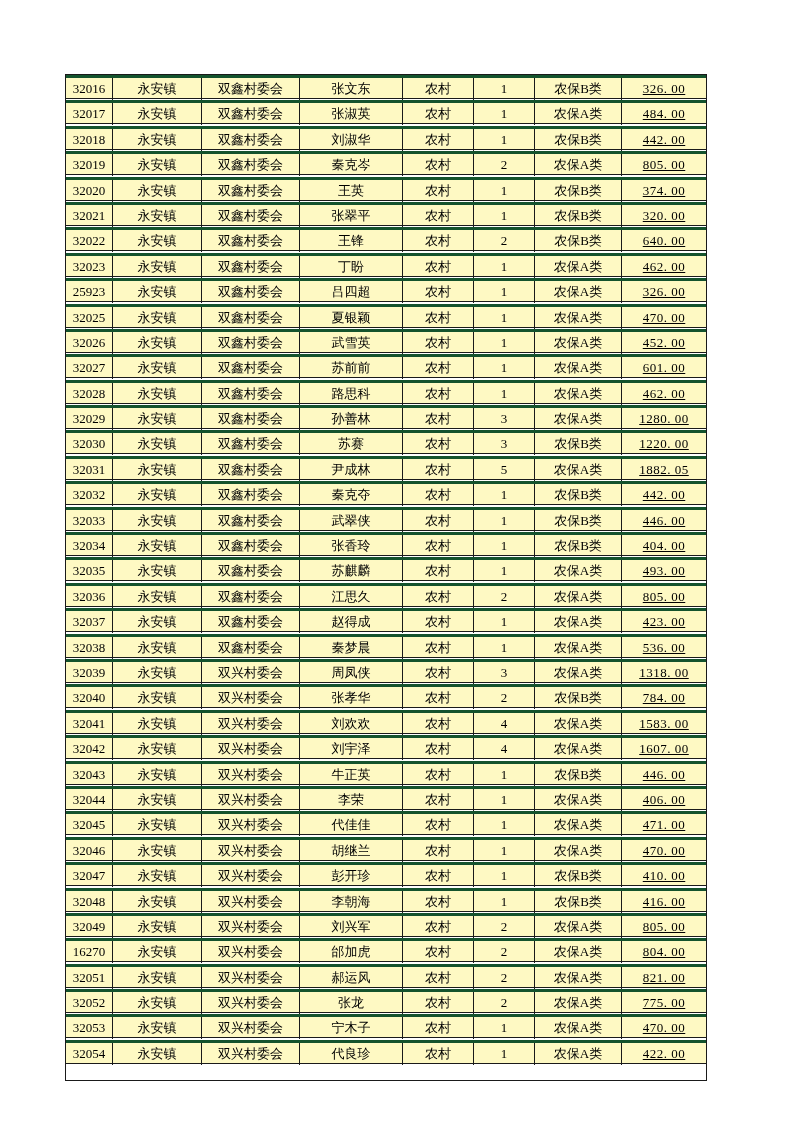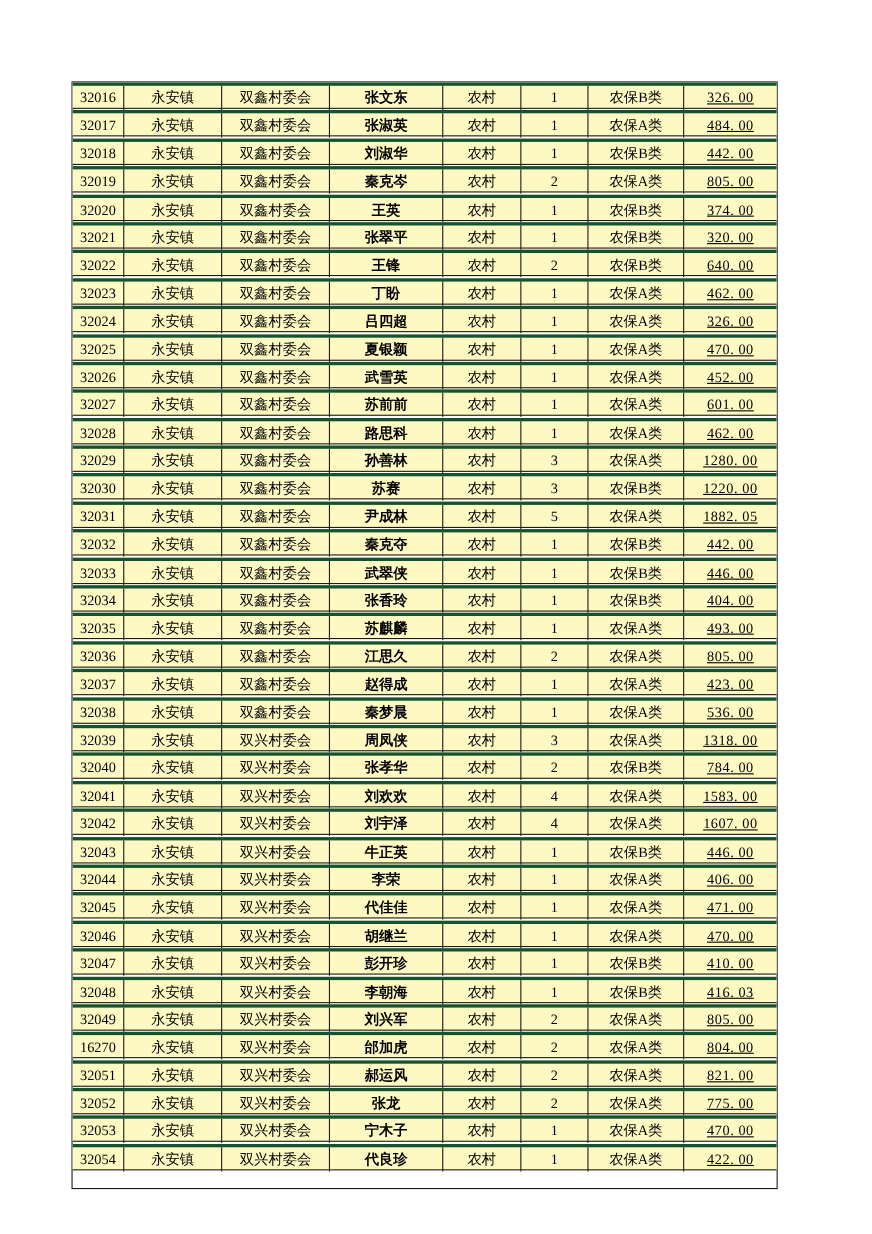--- a/index.html
+++ b/index.html
@@ -45,21 +45,21 @@
     line-height: 22px;
     text-align: center;
     font-size: 13px;
     white-space: nowrap;
     overflow: hidden;
   }
   .tcell + .tcell { border-left: 1px solid #1a1a1a; }
   .c0 { width: 46px; }
   .c1 { width: 89px; }
   .c2 { width: 98px; }
-  .c3 { width: 103px; font-weight: bold; }
+  .c3 { width: 103px; }
   .c4 { width: 71px; }
   .c5 { width: 61px; }
   .c6 { width: 87px; }
   .c7 { flex: 1; letter-spacing: 0.5px; text-decoration: underline; }
 </style>
 </head>
 <body>
 
 <div class="page">
   <div class="data-table" id="data-table">
@@ -137,21 +137,21 @@
         <div class="tcell c0">32023</div>
         <div class="tcell c1">永安镇</div>
         <div class="tcell c2">双鑫村委会</div>
         <div class="tcell c3">丁盼</div>
         <div class="tcell c4">农村</div>
         <div class="tcell c5">1</div>
         <div class="tcell c6">农保A类</div>
         <div class="tcell c7">462. 00</div>
       </div>
       <div class="trow">
-        <div class="tcell c0">32024</div>
+        <div class="tcell c0">25923</div>
         <div class="tcell c1">永安镇</div>
         <div class="tcell c2">双鑫村委会</div>
         <div class="tcell c3">吕四超</div>
         <div class="tcell c4">农村</div>
         <div class="tcell c5">1</div>
         <div class="tcell c6">农保A类</div>
         <div class="tcell c7">326. 00</div>
       </div>
       <div class="trow">
         <div class="tcell c0">32025</div>
@@ -384,21 +384,21 @@
         <div class="tcell c7">410. 00</div>
       </div>
       <div class="trow">
         <div class="tcell c0">32048</div>
         <div class="tcell c1">永安镇</div>
         <div class="tcell c2">双兴村委会</div>
         <div class="tcell c3">李朝海</div>
         <div class="tcell c4">农村</div>
         <div class="tcell c5">1</div>
         <div class="tcell c6">农保B类</div>
-        <div class="tcell c7">416. 03</div>
+        <div class="tcell c7">416. 00</div>
       </div>
       <div class="trow">
         <div class="tcell c0">32049</div>
         <div class="tcell c1">永安镇</div>
         <div class="tcell c2">双兴村委会</div>
         <div class="tcell c3">刘兴军</div>
         <div class="tcell c4">农村</div>
         <div class="tcell c5">2</div>
         <div class="tcell c6">农保A类</div>
         <div class="tcell c7">805. 00</div>

